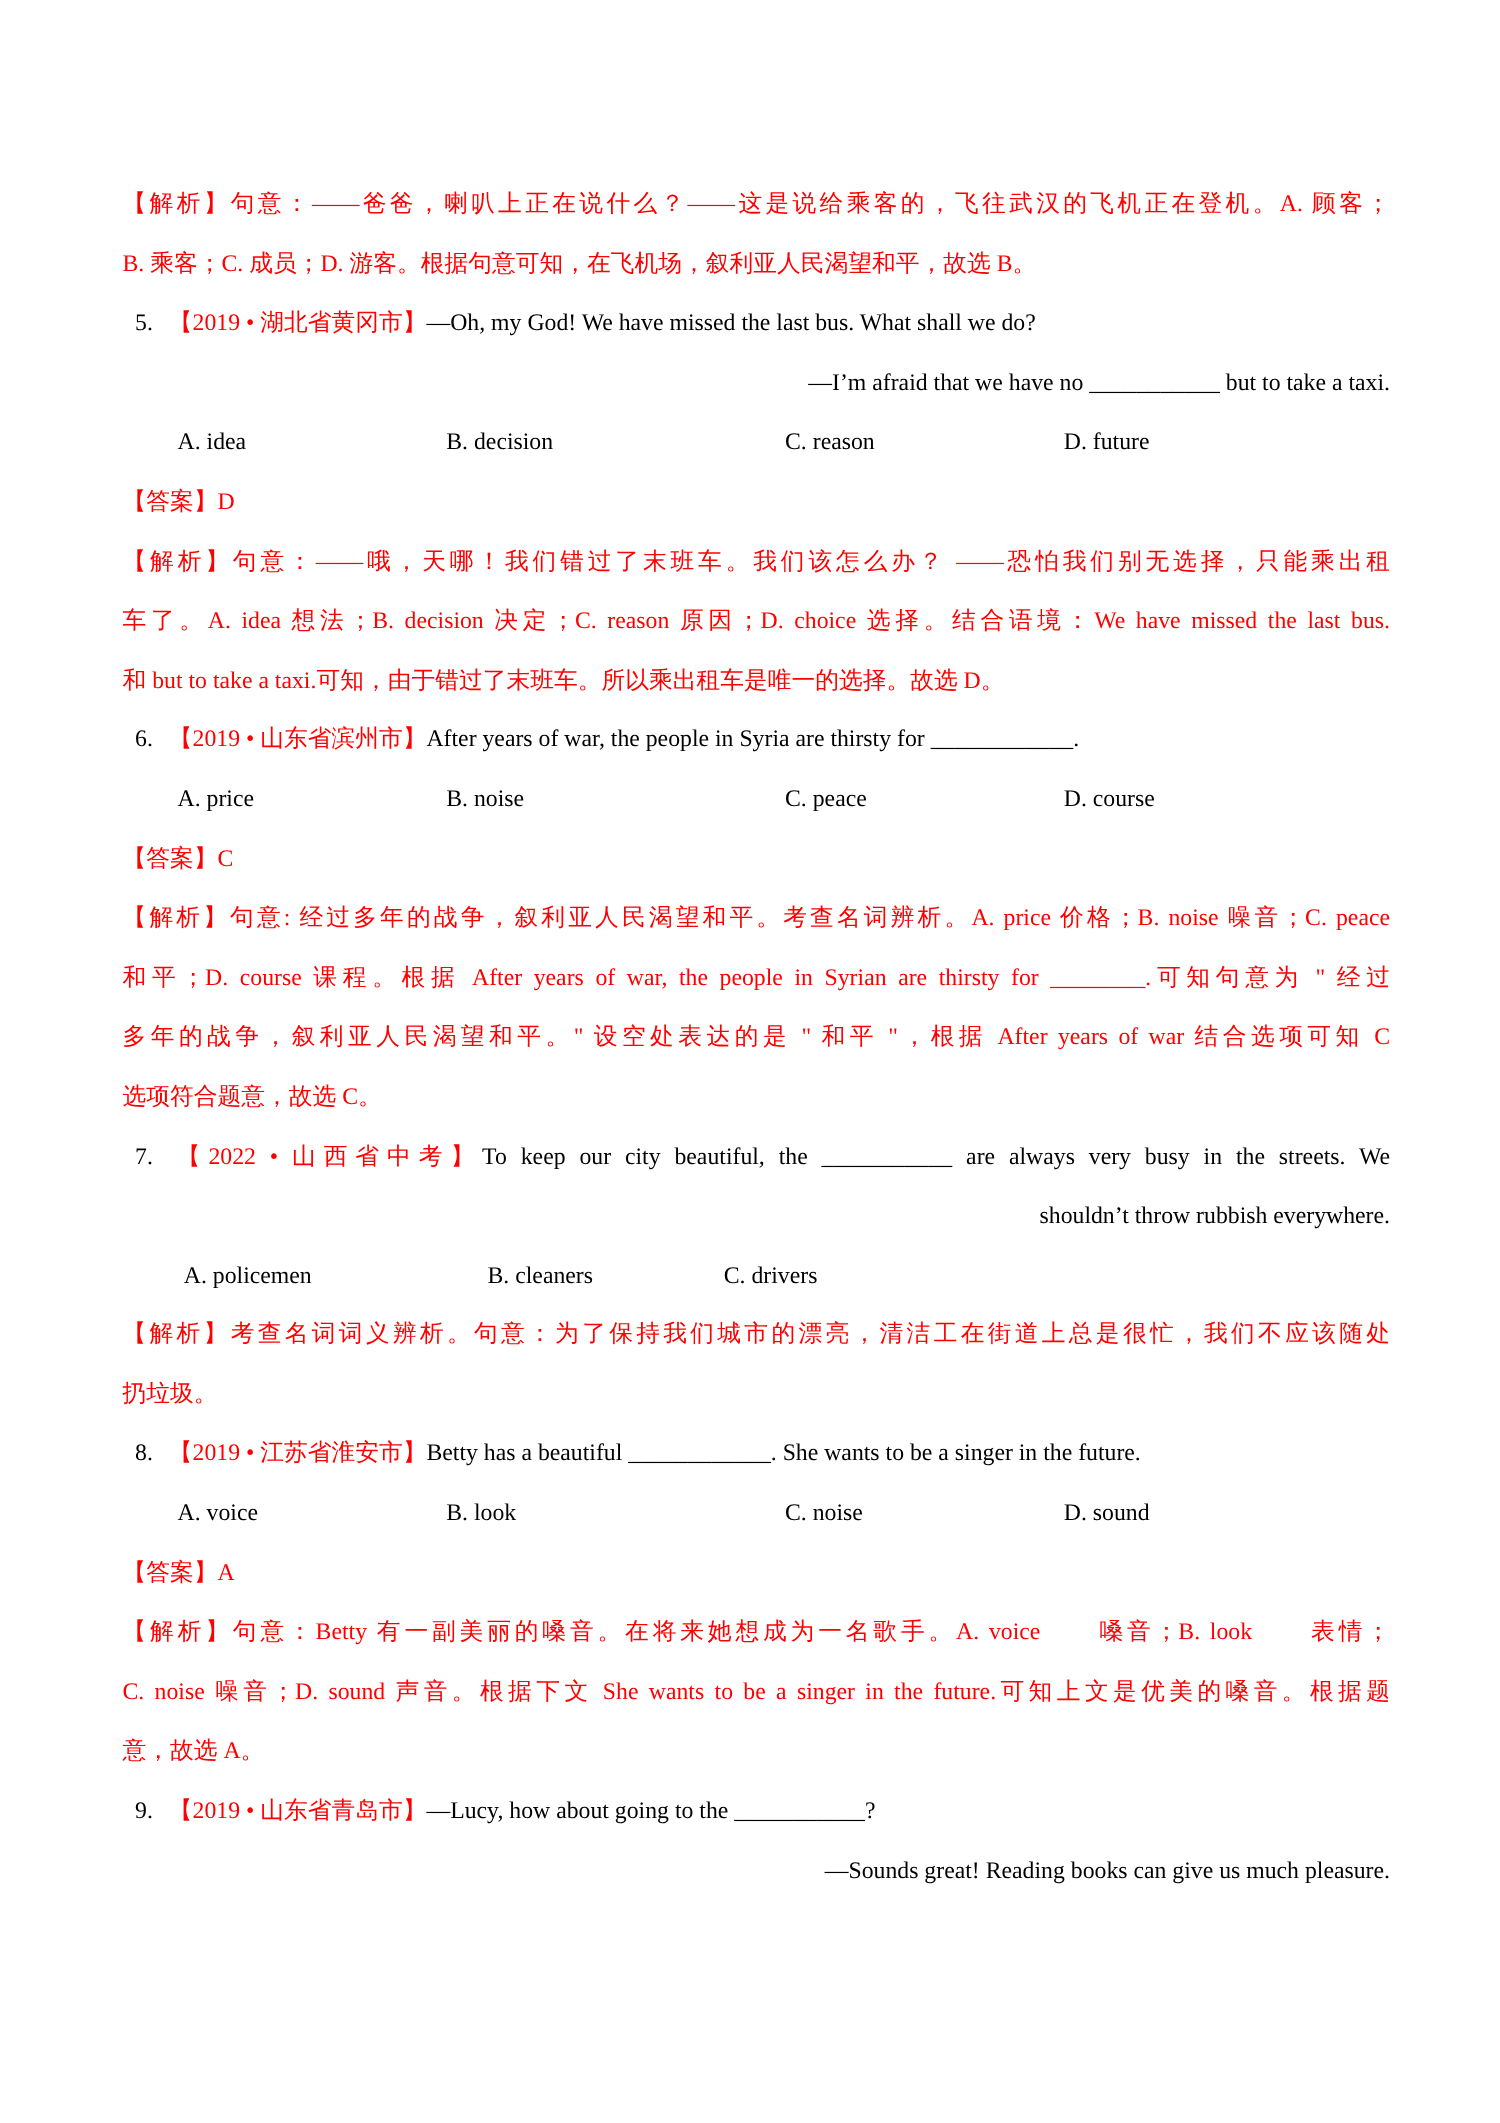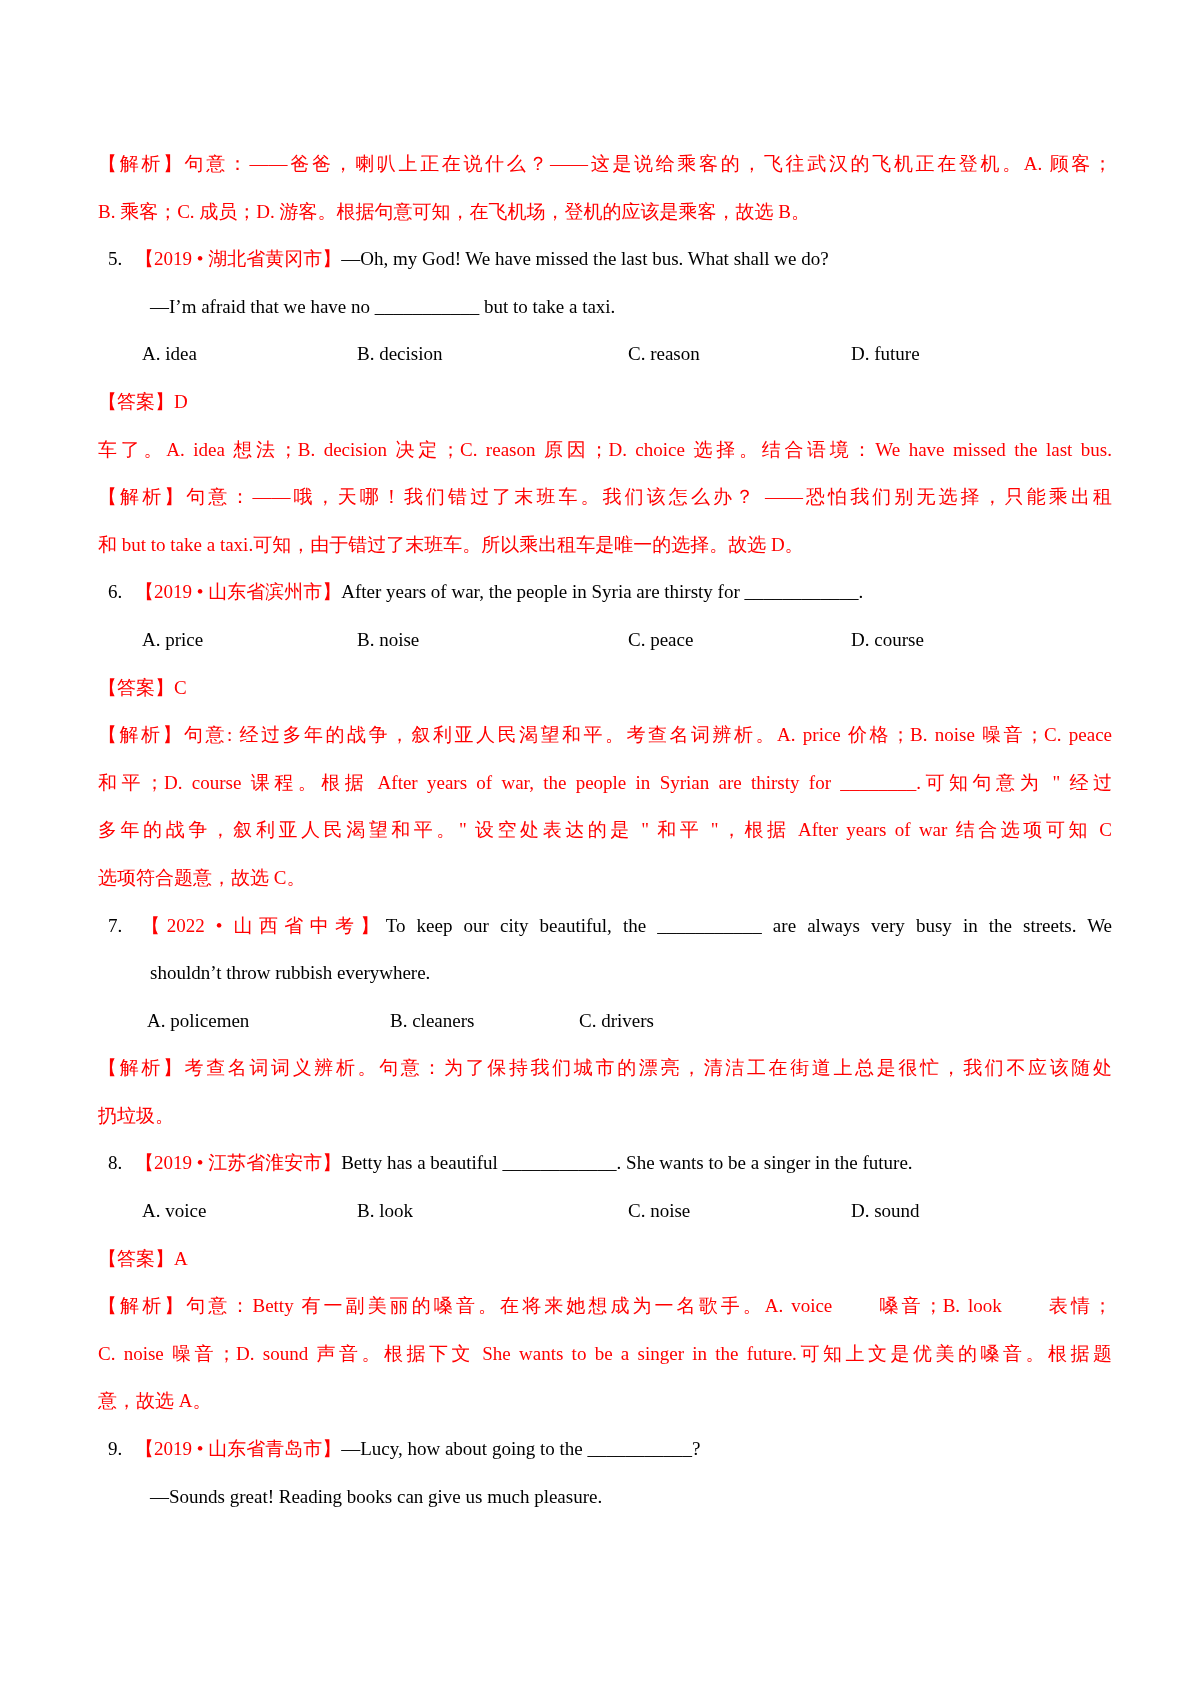--- a/index.html
+++ b/index.html
@@ -12,47 +12,47 @@
     position:absolute;top:140px;left:98px;width:1014px;
   }
   .line{
     position:relative;height:47.6px;line-height:47.6px;
     font-size:19px;white-space:nowrap;color:#000000;
   }
   .line.j{text-align:justify;text-align-last:justify;}
   .seg-red{color:#ff0000;}
   .seg-black{color:#000000;}
   .qline{padding-left:10px;}
-  .ind{padding-left:52px;}
+  .ind{padding-left:52px;text-align:right;}
   .opts span{position:absolute;top:0;}
   .opts4 span:nth-child(1){left:44px;}
   .opts4 span:nth-child(2){left:259px;}
   .opts4 span:nth-child(3){left:494px;margin-left:36px;}
   .opts4 span:nth-child(4){left:753px;}
   .opts3 span:nth-child(1){left:49px;}
   .opts3 span:nth-child(2){left:268px;margin-left:24px;}
   .opts3 span:nth-child(3){left:481px;text-align:center;}
 </style>
 </head>
 <body>
 
 <div class="doc">
     <div class="line j"><span class="seg-red">【解析】句意：——爸爸，喇叭上正在说什么？——这是说给乘客的，飞往武汉的飞机正在登机。A. 顾客；</span></div>
-    <div class="line"><span class="seg-red">B. 乘客；C. 成员；D. 游客。根据句意可知，在飞机场，登机的应该是乘客，故选 B。</span></div>
+    <div class="line"><span class="seg-red">B. 乘客；C. 成员；D. 游客。根据句意可知，在飞机场，叙利亚人民渴望和平，故选 B。</span></div>
     <div class="line qline"><span class="seg-black" style="display: inline-block; width: 27px;">5.</span><span class="seg-red">【2019 • 湖北省黄冈市】</span><span class="seg-black">—Oh, my God! We have missed the last bus. What shall we do?</span></div>
     <div class="line ind"><span class="seg-black">—I’m afraid that we have no ___________ but to take a taxi.</span></div>
     <div class="line opts opts4">
       <span class="seg-black">A. idea</span>
       <span class="seg-black">B. decision</span>
       <span class="seg-black">C. reason</span>
       <span class="seg-black">D. future</span>
     </div>
     <div class="line"><span class="seg-red">【答案】D</span></div>
+    <div class="line j"><span class="seg-red">【解析】句意：——哦，天哪！我们错过了末班车。我们该怎么办？ ——恐怕我们别无选择，只能乘出租</span></div>
     <div class="line j"><span class="seg-red">车了。A. idea 想法；B. decision 决定；C. reason 原因；D. choice 选择。结合语境：We have missed the last bus.</span></div>
-    <div class="line j"><span class="seg-red">【解析】句意：——哦，天哪！我们错过了末班车。我们该怎么办？ ——恐怕我们别无选择，只能乘出租</span></div>
     <div class="line"><span class="seg-red">和 but to take a taxi.可知，由于错过了末班车。所以乘出租车是唯一的选择。故选 D。</span></div>
     <div class="line qline"><span class="seg-black" style="display: inline-block; width: 27px;">6.</span><span class="seg-red">【2019 • 山东省滨州市】</span><span class="seg-black">After years of war, the people in Syria are thirsty for ____________.</span></div>
     <div class="line opts opts4">
       <span class="seg-black">A. price</span>
       <span class="seg-black">B. noise</span>
       <span class="seg-black">C. peace</span>
       <span class="seg-black">D. course</span>
     </div>
     <div class="line"><span class="seg-red">【答案】C</span></div>
     <div class="line j"><span class="seg-red">【解析】句意: 经过多年的战争，叙利亚人民渴望和平。考查名词辨析。A. price 价格；B. noise 噪音；C. peace</span></div>

